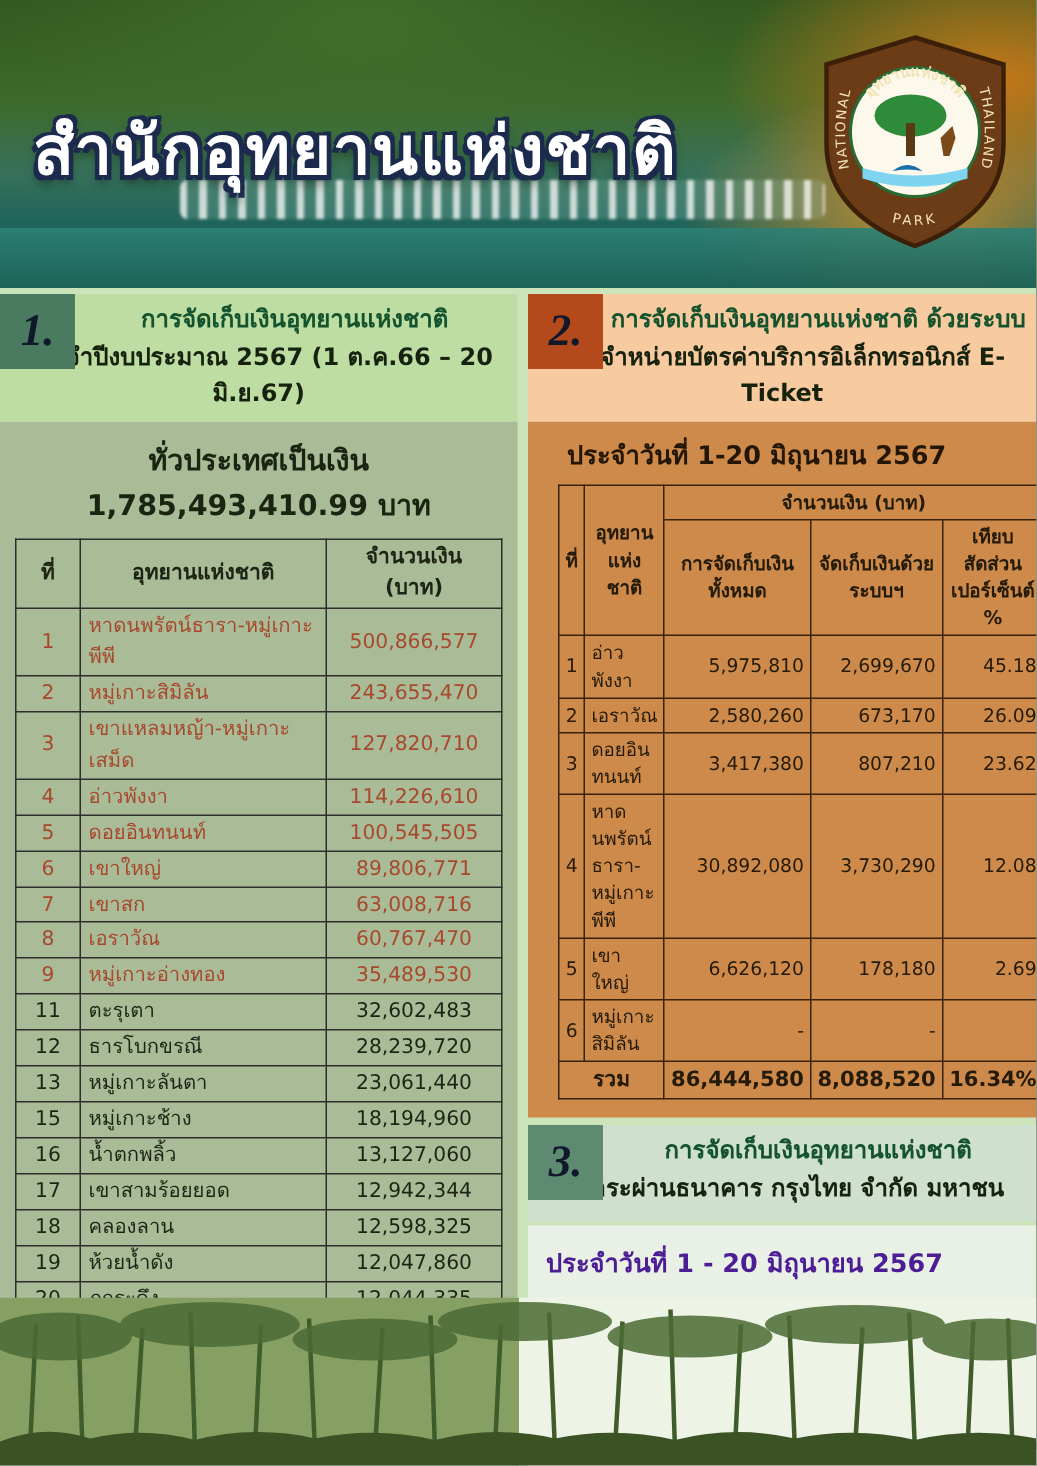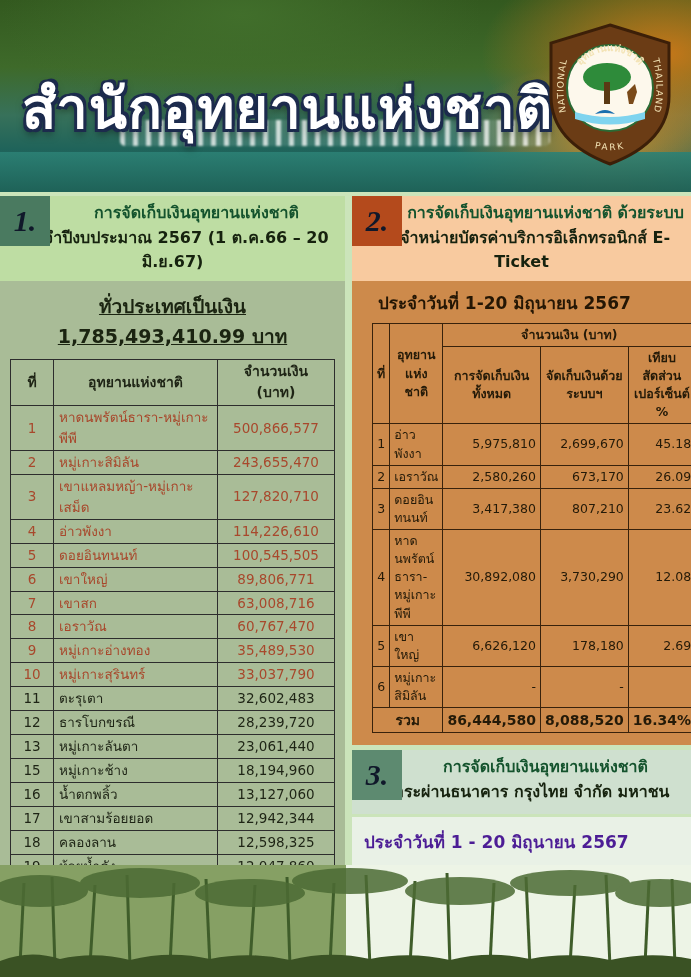--- a/index.html
+++ b/index.html
@@ -20,21 +20,21 @@
     position:absolute; left:120px; top:120px; width:430px; height:26px; border-radius:5px;
     background:repeating-linear-gradient(90deg, rgba(255,255,255,.9) 0 5px, rgba(190,225,218,.2) 5px 13px);
     filter:blur(1px); opacity:.85;
   }
   .water {
     position:absolute; left:0; bottom:0; width:100%; height:40px;
     background:linear-gradient(180deg,#2c8175 0%,#1d5f55 100%); opacity:.9;
   }
   .hero-title {
     position:absolute; left:22px; top:64px; width:520px;
-    font-size:56px; font-weight:bold; letter-spacing:1px; color:#ffffff;
+    font-size:45px; font-weight:bold; letter-spacing:1px; color:#ffffff;
     text-shadow:3px 3px 0 #1c2b4d,-2px -2px 0 #1c2b4d,2px -2px 0 #1c2b4d,-2px 2px 0 #1c2b4d,
                 3px -3px 0 #1c2b4d,-3px 3px 0 #1c2b4d,0 5px 8px rgba(0,0,0,.55);
     white-space:nowrap;
   }
   .logo { position:absolute; right:16px; top:22px; width:130px; height:146px; }
   
   .col-left  { position:absolute; left:0;   top:196px; width:345px; }
   .col-right { position:absolute; left:352px; top:196px; width:339px; }
   .band { position:relative; padding:5px 6px 7px 6px; min-height:52px; }
   .numbox {
@@ -42,21 +42,21 @@
     display:flex; align-items:center; justify-content:center;
     font-family:"Liberation Serif","DejaVu Serif",serif; font-style:italic; font-weight:bold;
     font-size:30px; color:#10182a;
   }
   .band .t1line { padding-left:48px; text-align:center; font-weight:bold; font-size:16px; color:#14532d; line-height:1.55; }
   .band .t2line { text-align:center; font-weight:bold; font-size:16px; color:#16220e; line-height:1.5; }
   
   .band1 { background:#bedda3; }
   .numbox1 { background:#4a7a60; }
   .body1 { background:#a9bc97; padding:6px 10px 0 10px; min-height:676px; }
-  .total-line { text-align:center; font-size:19px; font-weight:bold; color:#1b2411; margin:4px 0 8px 0;text-decoration:underline; }
+  .total-line { text-align:center; font-size:19px; font-weight:bold; color:#1b2411; margin:4px 0 8px 0; }
   table.tb1 { width:100%; border-collapse:collapse; }
   .tb1 th, .tb1 td { border:1.6px solid #2d2d2d; font-size:13.5px; color:#1e2415; padding:1px 5px; line-height:1.55; }
   .tb1 th { font-weight:bold; text-align:center; font-size:14px; }
   .tb1 .cap { font-size:14.5px; line-height:1.6; padding:3px 2px; }
   .tb1 td.no  { text-align:center; width:32px; }
   .tb1 td.park{ text-align:left; }
   .tb1 td.amt { text-align:center; width:106px; }
   .tb1 tr.hot td { color:#a8482c; }
   
   .band2 { background:#f8ca9f; }
@@ -185,25 +185,20 @@
               <td class="park">เอราวัณ</td>
               <td class="amt">60,767,470</td>
             </tr>
 
             <tr class="hot">
               <td class="no">9</td>
               <td class="park">หมู่เกาะอ่างทอง</td>
               <td class="amt">35,489,530</td>
             </tr>
 
-            <tr class="hot">
-              <td class="no">10</td>
-              <td class="park">หมู่เกาะสุรินทร์</td>
-              <td class="amt">33,037,790</td>
-            </tr>
 
             <tr>
               <td class="no">11</td>
               <td class="park">ตะรุเตา</td>
               <td class="amt">32,602,483</td>
             </tr>
 
             <tr>
               <td class="no">12</td>
               <td class="park">ธารโบกขรณี</td>

